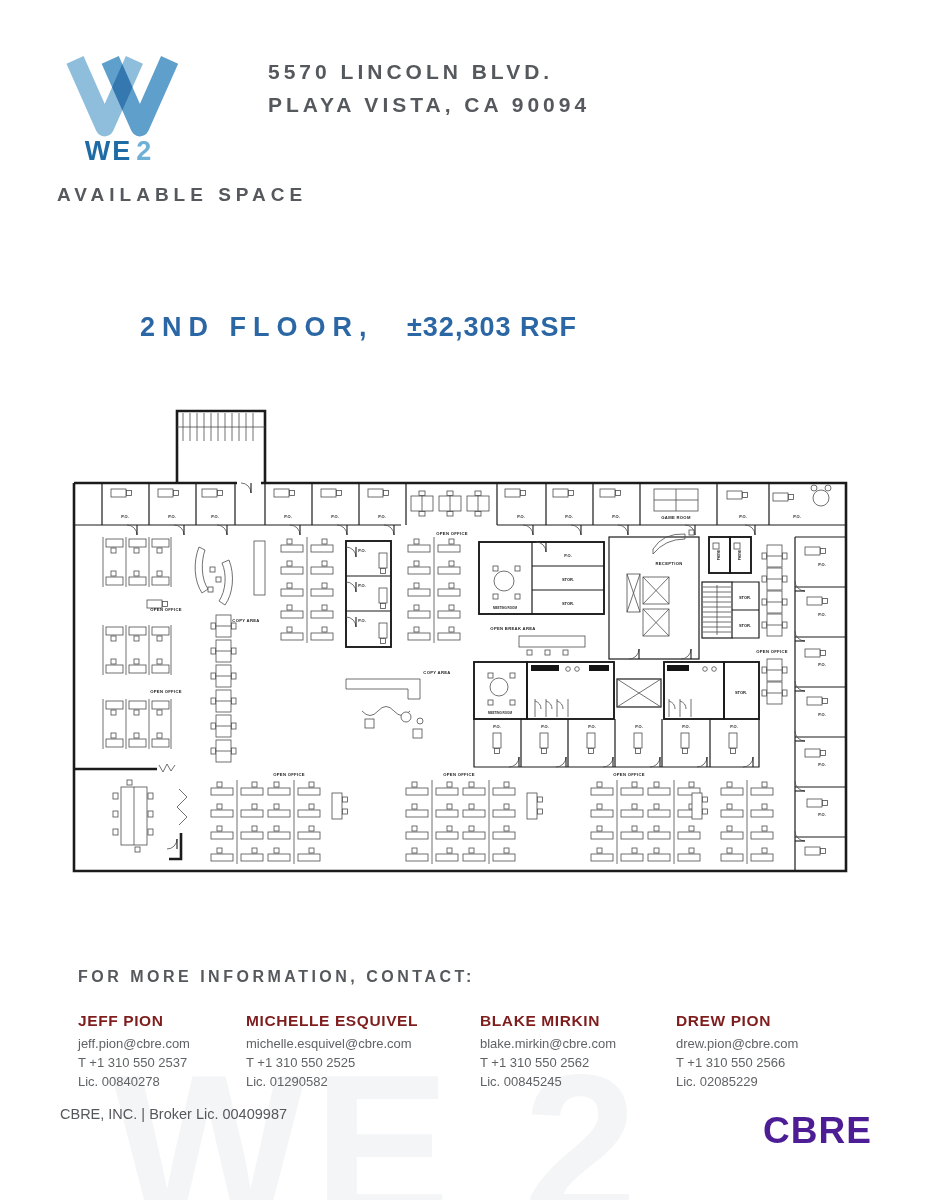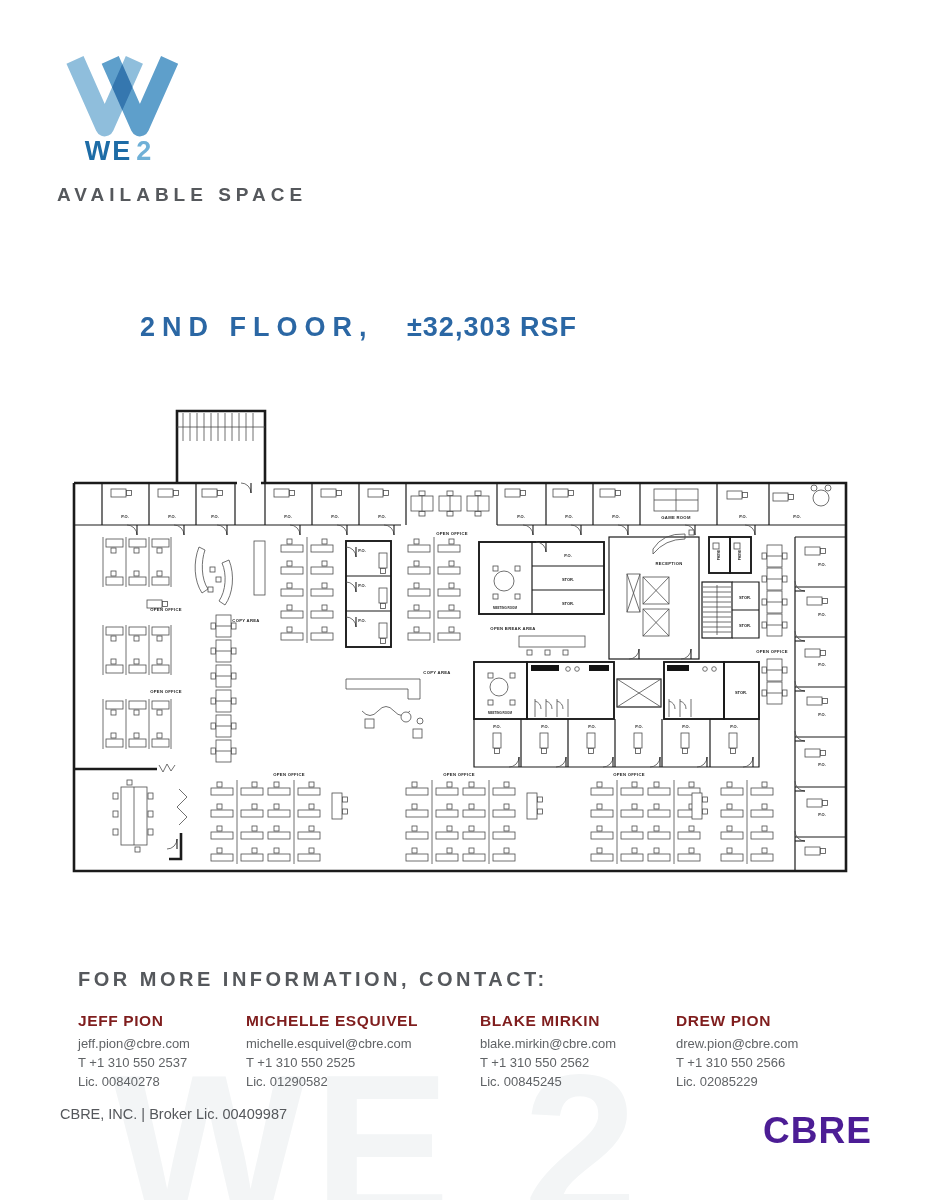--- a/index.html
+++ b/index.html
@@ -24,21 +24,21 @@
   .w15{stroke:#1b1b1b;stroke-width:1.9;fill:none;}
   .w1{stroke:#1b1b1b;stroke-width:1.2;fill:none;}
   .fu{stroke:#4d4d4d;stroke-width:.8;fill:#ffffff;}
   .fl{stroke:#4d4d4d;stroke-width:.8;fill:none;}
   .blk{fill:#141414;stroke:none;}
   .lbl{font-family:"Liberation Sans",sans-serif;font-size:4.2px;font-weight:700;fill:#222;
        letter-spacing:.3px;text-anchor:middle;}
   .lblp{font-family:"Liberation Sans",sans-serif;font-size:4px;font-weight:700;fill:#222;text-anchor:middle;}
   .lbls{font-family:"Liberation Sans",sans-serif;font-size:3px;font-weight:700;fill:#222;text-anchor:middle;}
   
-  .contact-heading{position:absolute;left:78px;top:968px;font-size:20px;font-weight:800;
+  .contact-heading{position:absolute;left:78px;top:968px;font-size:16px;font-weight:800;
                    letter-spacing:3.5px;color:#55585c;z-index:2;}
   .broker{position:absolute;top:1012px;z-index:2;}
   .broker .bname{font-size:15.5px;font-weight:800;color:#7f1d1d;letter-spacing:.6px;margin-bottom:5px;}
   .broker .bline{font-size:13px;color:#606366;line-height:1.45;}
   .b1{left:78px;} .b2{left:246px;} .b3{left:480px;} .b4{left:676px;}
   .footer-line{position:absolute;left:60px;top:1106px;font-size:14.5px;color:#55585c;z-index:2;}
   .cbre-logo{position:absolute;left:763px;top:1110px;font-size:37px;font-weight:700;
              color:#4c1d95;letter-spacing:1px;z-index:2;}
   .watermark{position:absolute;left:112px;top:1028px;font-size:205px;font-weight:800;
              letter-spacing:8px;color:#f3f5f6;z-index:1;white-space:nowrap;user-select:none;}
@@ -51,20 +51,24 @@
   <div class="watermark">WE 2</div>
 
   <svg class="logo-w" viewBox="0 0 104 80">
     <path d="M12,9 L39,70 L66,9" fill="none" stroke="#8fbedc" stroke-width="17" stroke-linejoin="round" style="mix-blend-mode:multiply"></path>
     <path d="M44,9 L71,70 L98,9" fill="none" stroke="#5e9fcb" stroke-width="17" stroke-linejoin="round" style="mix-blend-mode:multiply"></path>
   </svg>
   <div class="logo-text">
     <span class="we">WE</span><span class="two">2</span>
   </div>
 
+  <div class="address">
+    <div>5570 LINCOLN BLVD.</div>
+    <div>PLAYA VISTA, CA 90094</div>
+  </div>
 
   <div class="available">AVAILABLE SPACE</div>
 
   <div class="floor-title">
     <span class="fl-a">2ND FLOOR,</span>
     <span class="fl-b">±32,303 RSF</span>
   </div>
 
   <svg class="plan" viewBox="0 0 792 500">
     <defs>

